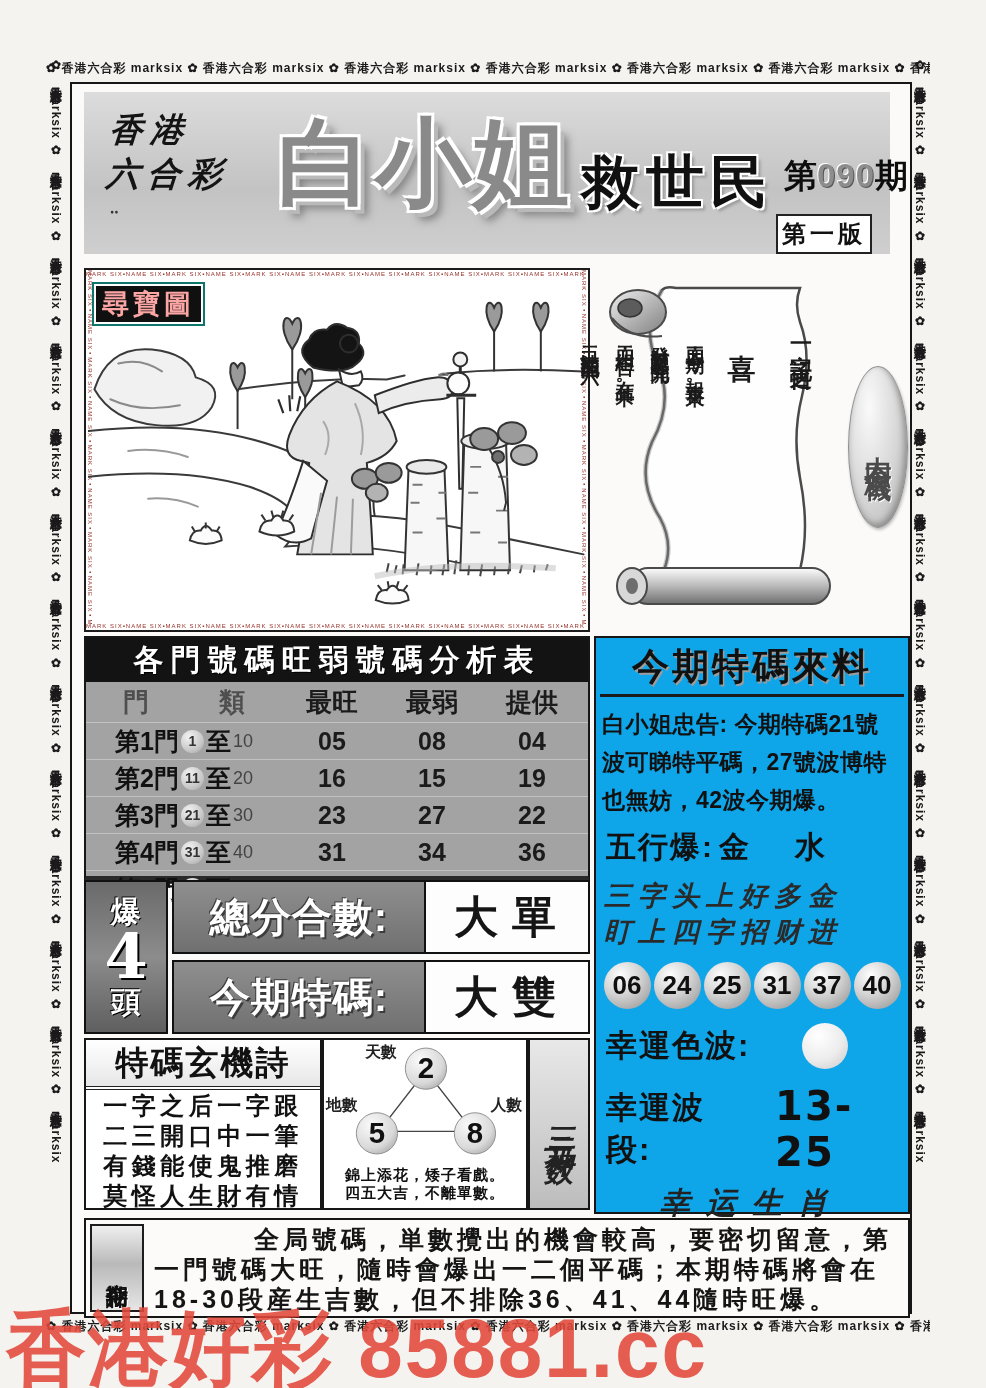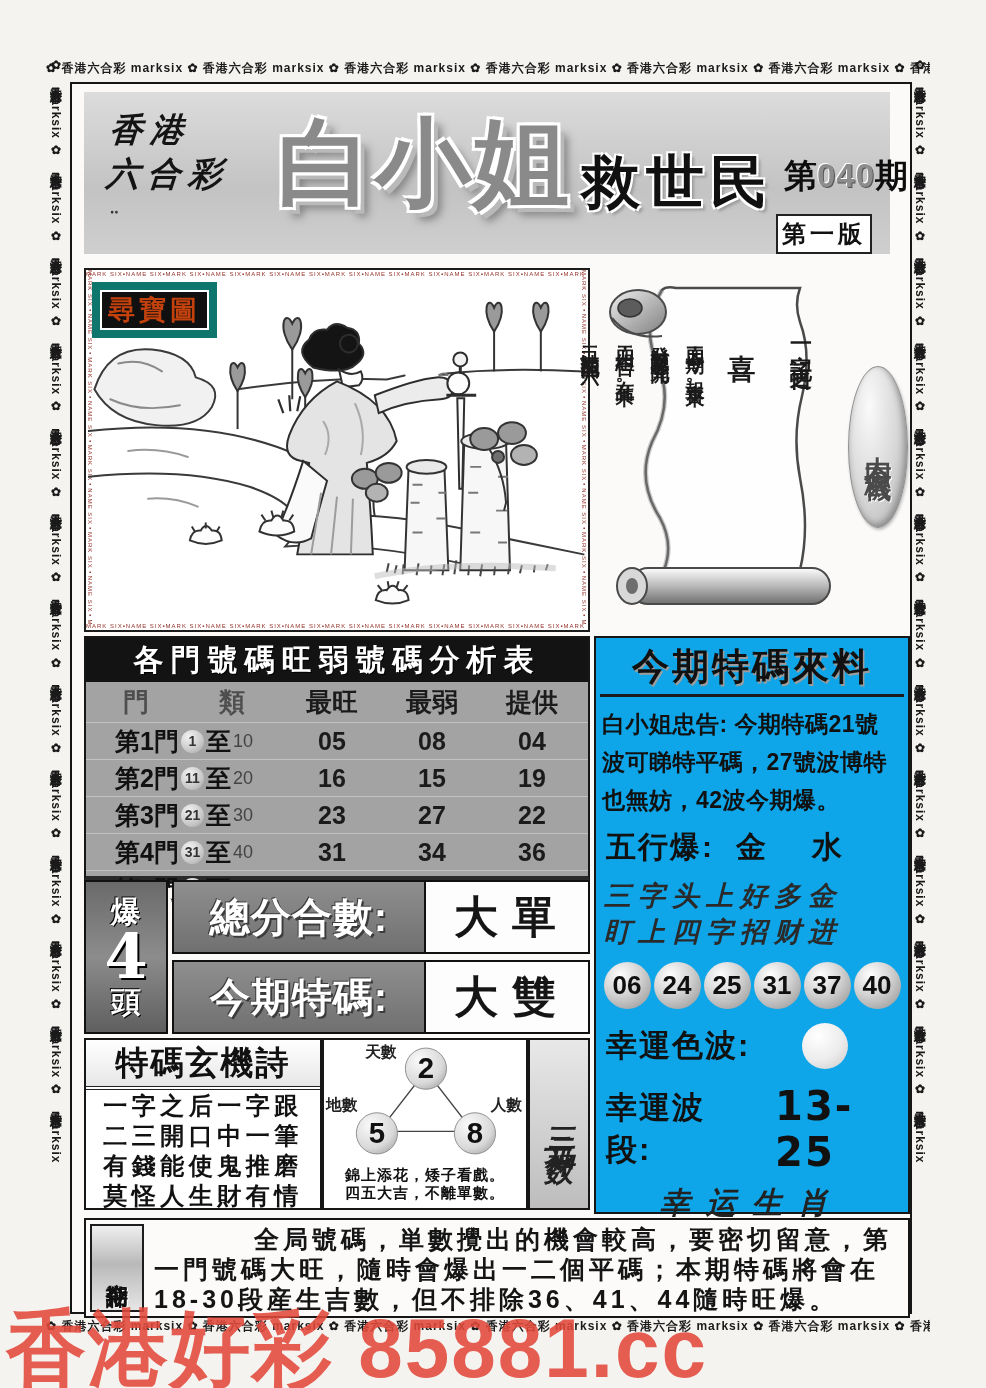--- a/index.html
+++ b/index.html
@@ -37,21 +37,21 @@
   .issue{left:700px;top:62px;font-size:33px;font-weight:900;color:#0d0d0d;white-space:nowrap;}
   .issue .num{color:#8d8d8d;text-shadow:-1px -1px 0 #fff,1px 1px 0 #555;letter-spacing:1px;}
   .edition{left:692px;top:122px;width:92px;height:36px;background:#fff;border:2px solid #222;
     font-size:24px;font-weight:900;display:flex;align-items:center;justify-content:center;letter-spacing:4px;}
 
   
   .treasure{left:84px;top:268px;width:502px;height:360px;background:#fff;border:2px solid #1c1c1c;}
   .tstrip{position:absolute;font-size:6px;color:#96322a;letter-spacing:1px;overflow:hidden;white-space:nowrap;line-height:8px;}
   .tstrip.h{left:0;width:498px;height:8px;}
   .tstrip.v{top:0;height:356px;width:8px;writing-mode:vertical-rl;}
-  .tlabel{left:6px;top:12px;background:#101010;color:#c2410c;border:8px solid #0f766e;
+  .tlabel{left:6px;top:12px;background:#101010;color:#fca5a5;border:2px solid #0f766e;
     box-shadow:inset 0 0 0 2px #fff;padding:2px 8px;font-size:27px;font-weight:900;letter-spacing:4px;}
 
   
   .scrollbox{left:600px;top:270px;width:258px;height:358px;}
   .scrolltext{position:absolute;top:62px;right:42px;height:230px;
     writing-mode:vertical-rl;font-weight:700;font-size:19px;color:#1a1a1a;letter-spacing:3px;}
   .scol{margin-left:9px;}
   .scol.first{font-size:22px;letter-spacing:5px;margin-left:14px;}
   .scol .xi{display:block;margin-block-start:26px;font-size:28px;}
   .badge{left:848px;top:366px;width:58px;height:160px;border-radius:50%;
@@ -106,21 +106,21 @@
     background:linear-gradient(180deg,#e8e8e8,#bdbdbd);display:flex;align-items:center;justify-content:center;}
   .strip span{writing-mode:vertical-rl;font-size:29px;font-weight:900;font-style:italic;color:#222;letter-spacing:10px;}
 
   
   .rcol{left:594px;top:636px;width:312px;height:574px;border:2px solid #161616;background:#0ea5e9;}
   .rtitle{height:54px;border-bottom:3px solid #1a1a1a;margin:2px 4px 0 4px;display:flex;align-items:center;justify-content:center;
     font-size:37px;font-weight:900;letter-spacing:3px;color:#111;
     text-shadow:1.5px 1.5px 0 #9c9c9c;}
   .advice{margin:8px 6px 0 6px;font-size:23px;font-weight:900;line-height:38px;letter-spacing:0.5px;}
   .wuxing{margin:8px 6px 0 10px;font-size:30px;font-weight:900;letter-spacing:2px;display:flex;align-items:baseline;}
-  .wuxing .wv{margin-left:22px;letter-spacing:46px;}
+  .wuxing .wv{margin-left:5px;letter-spacing:46px;}
   .hand{margin:10px 0 0 8px;font-size:27px;font-weight:700;font-style:italic;color:#2a2a2a;
     line-height:36px;letter-spacing:7px;font-family:"DejaVu Serif",serif;white-space:nowrap;}
   .balls{display:flex;justify-content:center;gap:3px;margin-top:12px;}
   .ball{width:47px;height:47px;border-radius:50%;
     background:radial-gradient(circle at 35% 28%,#fefefe,#d2d2d2 45%,#9b9b9b 90%);
     display:flex;align-items:center;justify-content:center;
     font-size:26px;font-weight:900;color:#0f0f0f;}
   .luckyrow{display:flex;align-items:center;margin:14px 0 0 10px;font-size:31px;font-weight:900;letter-spacing:2px;}
   .colorball{width:46px;height:46px;border-radius:50%;margin-left:52px;
     background:radial-gradient(circle at 35% 28%,#ffffff,#ececec 55%,#c8c8c8);}
@@ -158,21 +158,21 @@
 <div class="abs innerframe"></div>
 
 <div class="abs header">
   <div class="abs logo">
     <div>香港</div>
     <div>六合彩</div>
   </div>
   <div class="abs dots">‥</div>
   <div class="abs maintitle">白小姐</div>
   <div class="abs subtitle">救世民</div>
-  <div class="abs issue"><span>第</span><span class="num">040</span><span>期</span></div>
+  <div class="abs issue"><span>第</span><span class="num">090</span><span>期</span></div>
   <div class="abs edition">第一版</div>
 </div>
 
 <div class="abs treasure">
   <div class="tstrip h" style="top:0;">MARK SIX▪NAME SIX▪MARK SIX▪NAME SIX▪MARK SIX▪NAME SIX▪MARK SIX▪NAME SIX▪MARK SIX▪NAME SIX▪MARK SIX▪NAME SIX▪MARK SIX▪NAME SIX▪MARK SIX▪NAME SIX▪MARK SIX▪NAME SIX▪MARK SIX▪NAME SIX▪MARK SIX▪NAME SIX▪MARK SIX▪NAME SIX▪MARK SIX▪NAME SIX▪MARK SIX▪NAME SIX▪</div>
   <div class="tstrip h" style="bottom:0;">MARK SIX▪NAME SIX▪MARK SIX▪NAME SIX▪MARK SIX▪NAME SIX▪MARK SIX▪NAME SIX▪MARK SIX▪NAME SIX▪MARK SIX▪NAME SIX▪MARK SIX▪NAME SIX▪MARK SIX▪NAME SIX▪MARK SIX▪NAME SIX▪MARK SIX▪NAME SIX▪MARK SIX▪NAME SIX▪MARK SIX▪NAME SIX▪MARK SIX▪NAME SIX▪MARK SIX▪NAME SIX▪</div>
   <div class="tstrip v" style="left:0;">MARK SIX▪NAME SIX▪MARK SIX▪NAME SIX▪MARK SIX▪NAME SIX▪MARK SIX▪NAME SIX▪MARK SIX▪NAME SIX▪MARK SIX▪NAME SIX▪MARK SIX▪NAME SIX▪MARK SIX▪NAME SIX▪MARK SIX▪NAME SIX▪MARK SIX▪NAME SIX▪</div>
   <div class="tstrip v" style="right:0;">MARK SIX▪NAME SIX▪MARK SIX▪NAME SIX▪MARK SIX▪NAME SIX▪MARK SIX▪NAME SIX▪MARK SIX▪NAME SIX▪MARK SIX▪NAME SIX▪MARK SIX▪NAME SIX▪MARK SIX▪NAME SIX▪MARK SIX▪NAME SIX▪MARK SIX▪NAME SIX▪</div>
   <svg viewBox="0 0 500 350" width="498" height="348" style="position:absolute;left:2px;top:2px;">
     <g stroke="#3a3a3a" stroke-width="2" fill="none" stroke-linecap="round">

